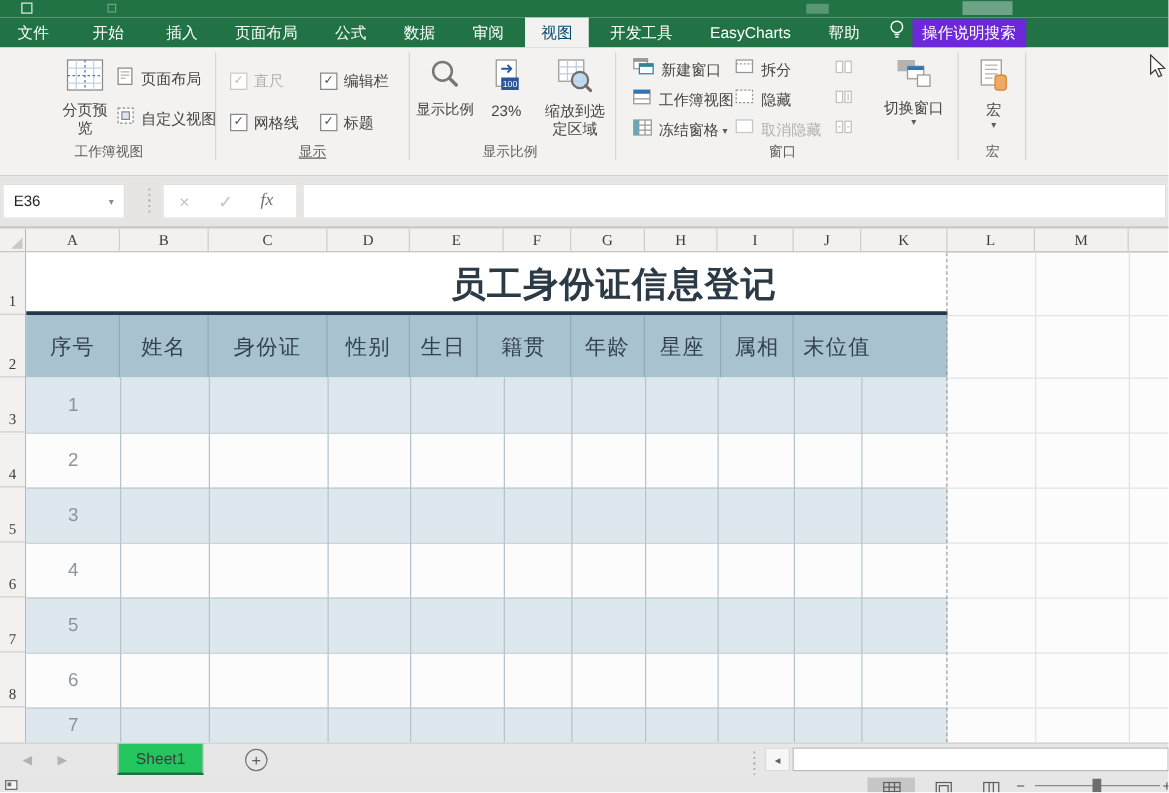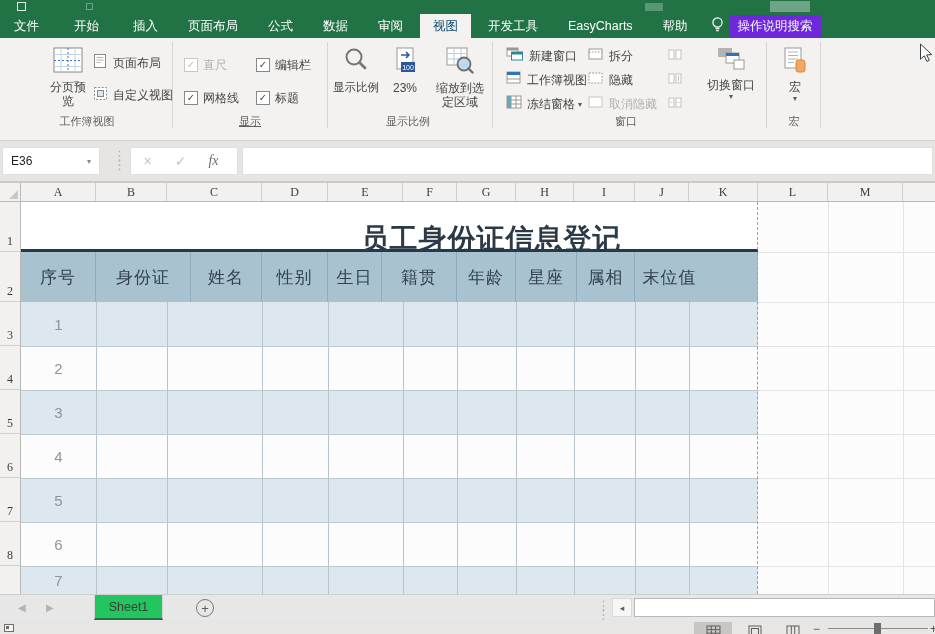--- a/index.html
+++ b/index.html
@@ -51,21 +51,21 @@
   .colcell{border-right:1px solid #cdcdcd;box-sizing:border-box;font-family:"Liberation Serif",serif;font-size:12px;color:#3c3c3c;
            display:flex;align-items:center;justify-content:center;}
   .corner{position:absolute;left:0;top:0;width:21px;height:19px;background:#f2f1f0;border-right:1px solid #b9b9b9;
           border-bottom:1px solid #b9b9b9;box-sizing:border-box;}
   .corner:after{content:"";position:absolute;right:2px;bottom:2px;border-left:9px solid transparent;border-bottom:9px solid #c9c8c7;}
   .rowgut{position:absolute;left:0;top:19px;width:21px;background:#f2f1f0;border-right:1px solid #b9b9b9;box-sizing:border-box;}
   .rowcell{border-bottom:1px solid #d0d0d0;box-sizing:border-box;font-family:"Liberation Serif",serif;font-size:12px;color:#3c3c3c;
            display:flex;align-items:flex-end;justify-content:center;padding-bottom:2px;}
   .gline{position:absolute;background:#e1e4e3;}
   .titlecell{position:absolute;left:21px;top:19px;width:737px;height:50px;background:#fff;border-bottom:3px solid #24384a;box-sizing:border-box;}
-  .titletext{position:absolute;left:234px;top:18px;width:472px;text-align:center;font-size:28px;font-weight:600;
+  .titletext{position:absolute;left:234px;top:7px;width:472px;text-align:center;font-size:28px;font-weight:600;
              letter-spacing:1px;color:#2c3a46;}
   .thead{position:absolute;left:21px;top:69px;width:737px;height:50px;display:flex;background:#a8c2cf;}
   .thcell{border-right:1px solid #90abb9;box-sizing:border-box;display:flex;align-items:center;justify-content:center;
           font-size:17px;color:#33424f;letter-spacing:1px;}
   .band{position:absolute;left:21px;width:737px;}
   .band.blue{background:#dce7ee;}
   .band.white{background:#fcfcfc;}
   .serial{position:absolute;left:0;top:0;width:75px;height:100%;display:flex;align-items:center;justify-content:center;
           font-size:15px;color:#8a959e;}
   .tv{position:absolute;width:1px;background:#b7c3ca;}
@@ -390,22 +390,22 @@
     <div class="gline" style="left:758px;top:295px;width:177px;height:1px;"></div>
     <div class="gline" style="left:758px;top:339px;width:177px;height:1px;"></div>
     <div class="gline" style="left:758px;top:383px;width:177px;height:1px;"></div>
 
     <div class="titlecell">
       <div class="titletext">员工身份证信息登记</div>
     </div>
 
     <div class="thead">
       <div class="thcell" style="width:75px;">序号</div>
+      <div class="thcell" style="width:71px;">姓名</div>
       <div class="thcell" style="width:95px;">身份证</div>
-      <div class="thcell" style="width:71px;">姓名</div>
       <div class="thcell" style="width:66px;">性别</div>
       <div class="thcell" style="width:54px;">生日</div>
       <div class="thcell" style="width:75px;">籍贯</div>
       <div class="thcell" style="width:59px;">年龄</div>
       <div class="thcell" style="width:61px;">星座</div>
       <div class="thcell" style="width:58px;">属相</div>
       <div class="thcell" style="width:69px;border-right:none;">末位值</div>
     </div>
 
     <div class="band blue" style="top:119px;height:44px;">

